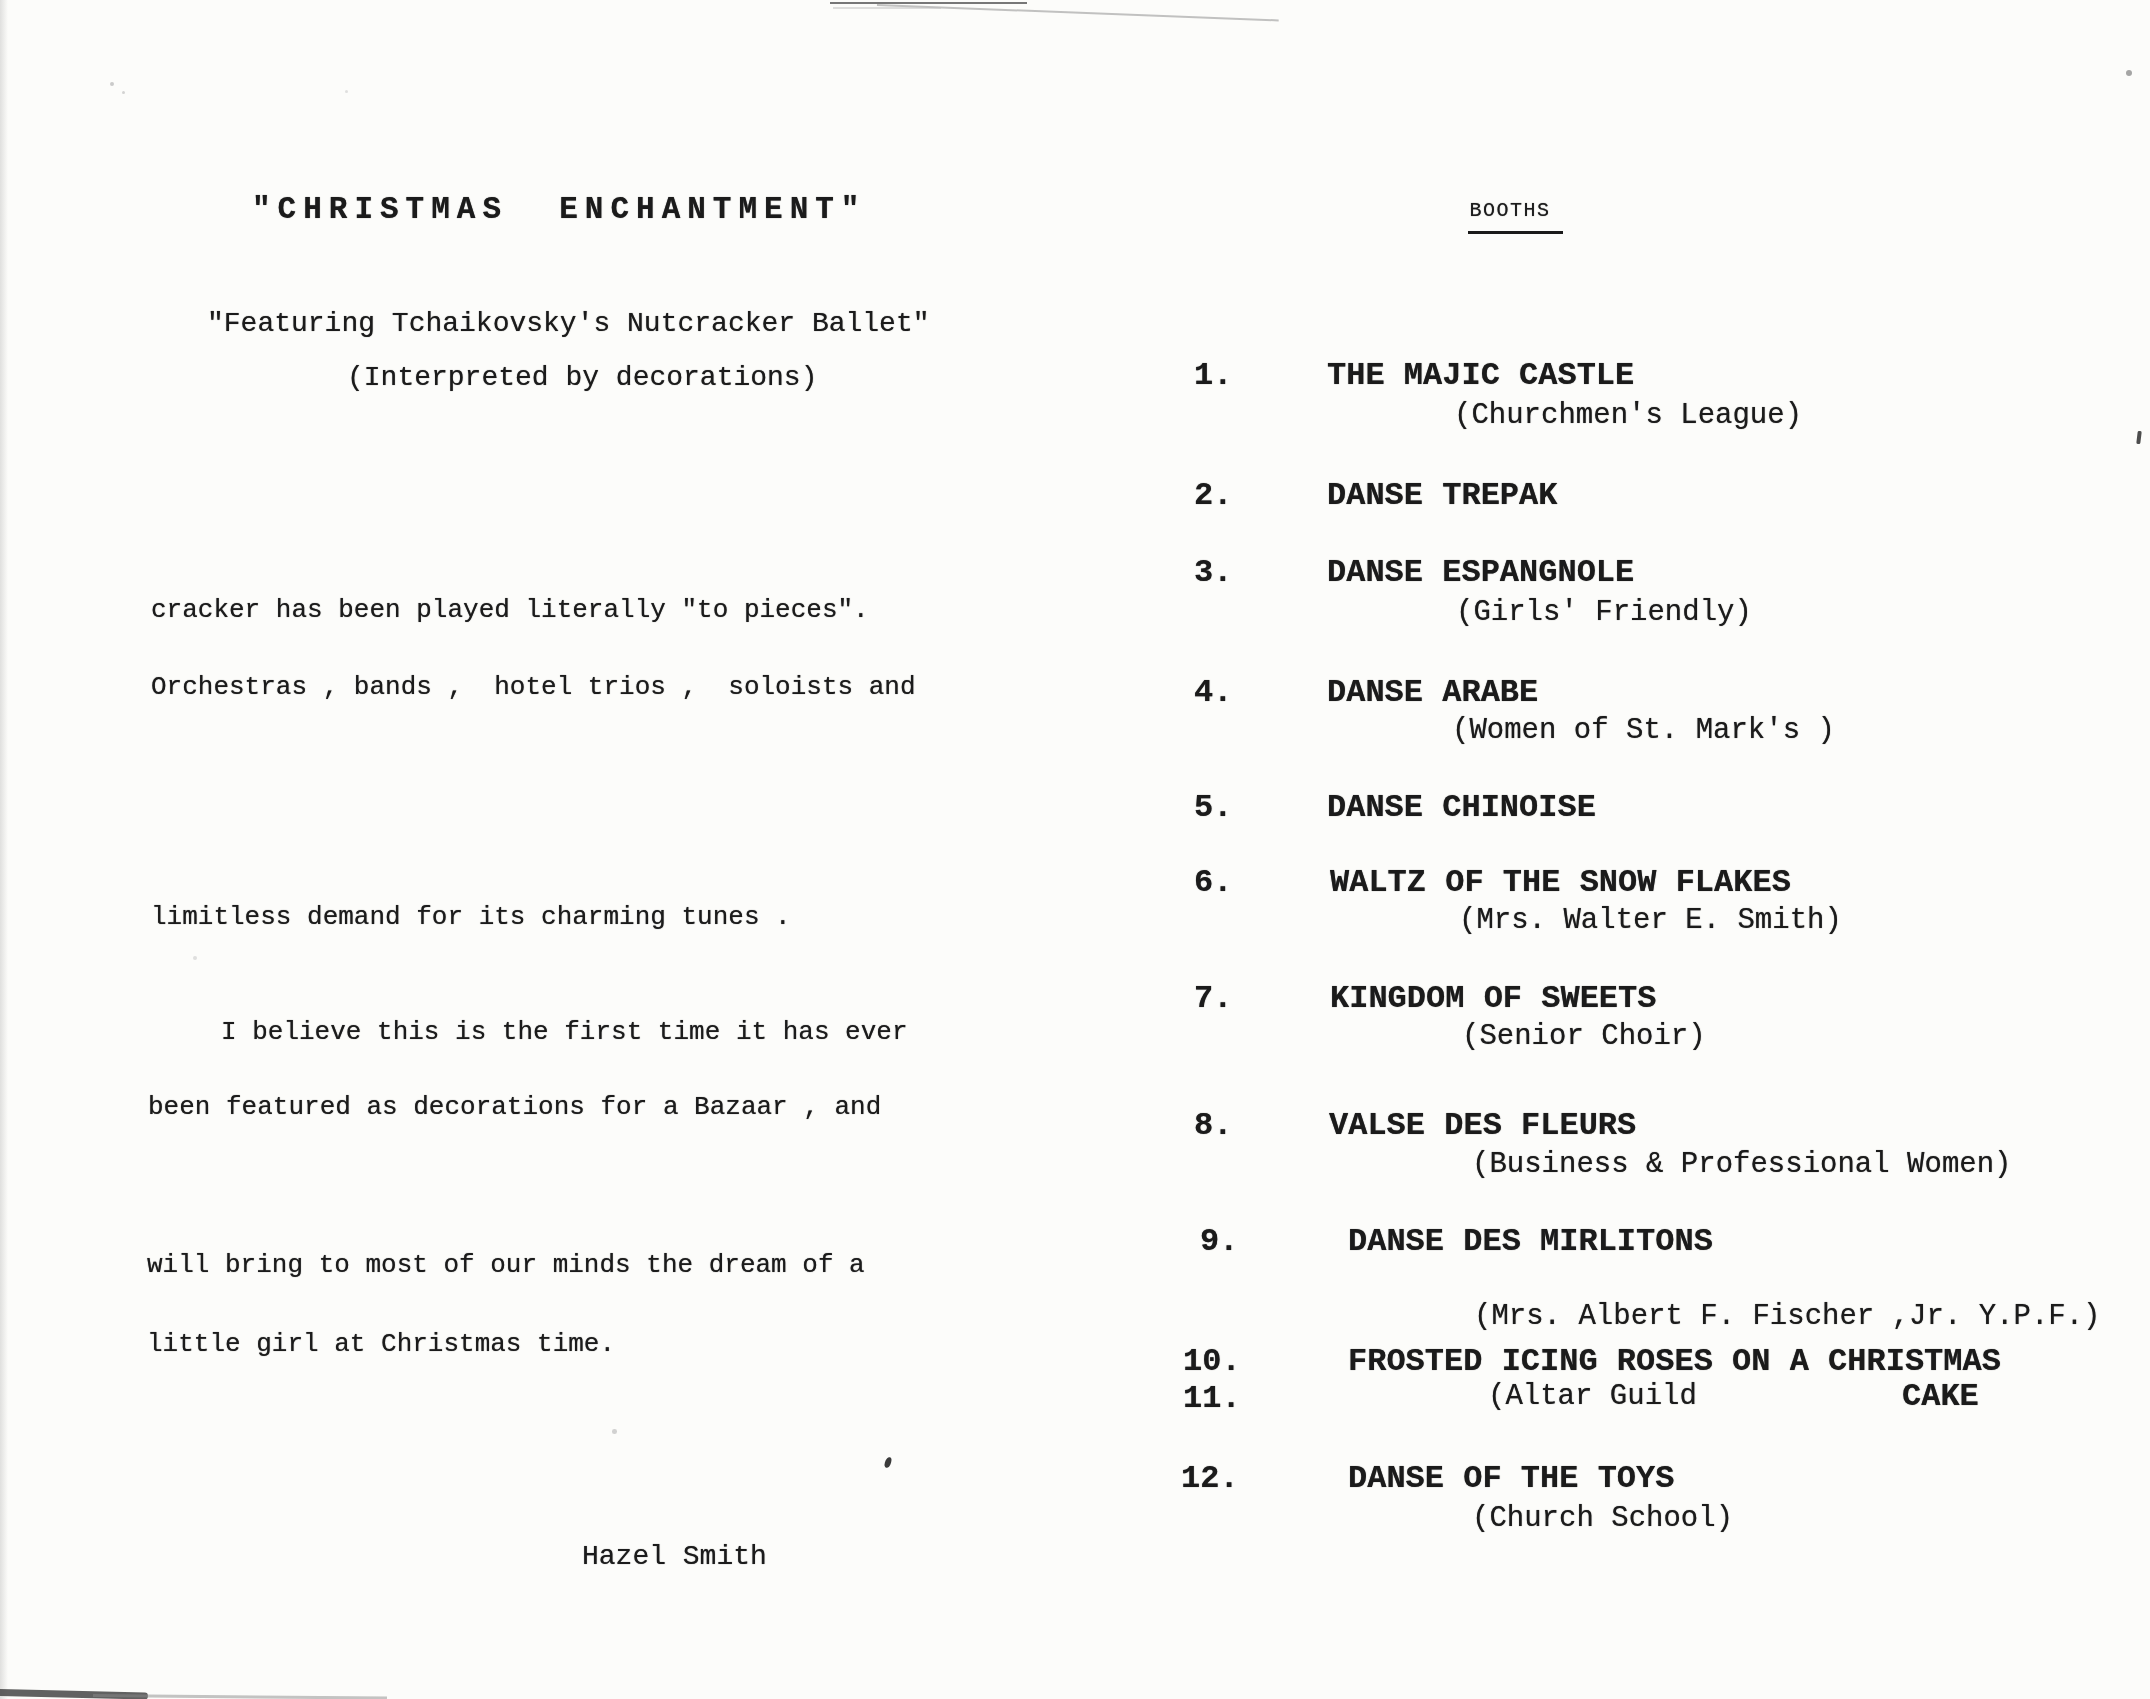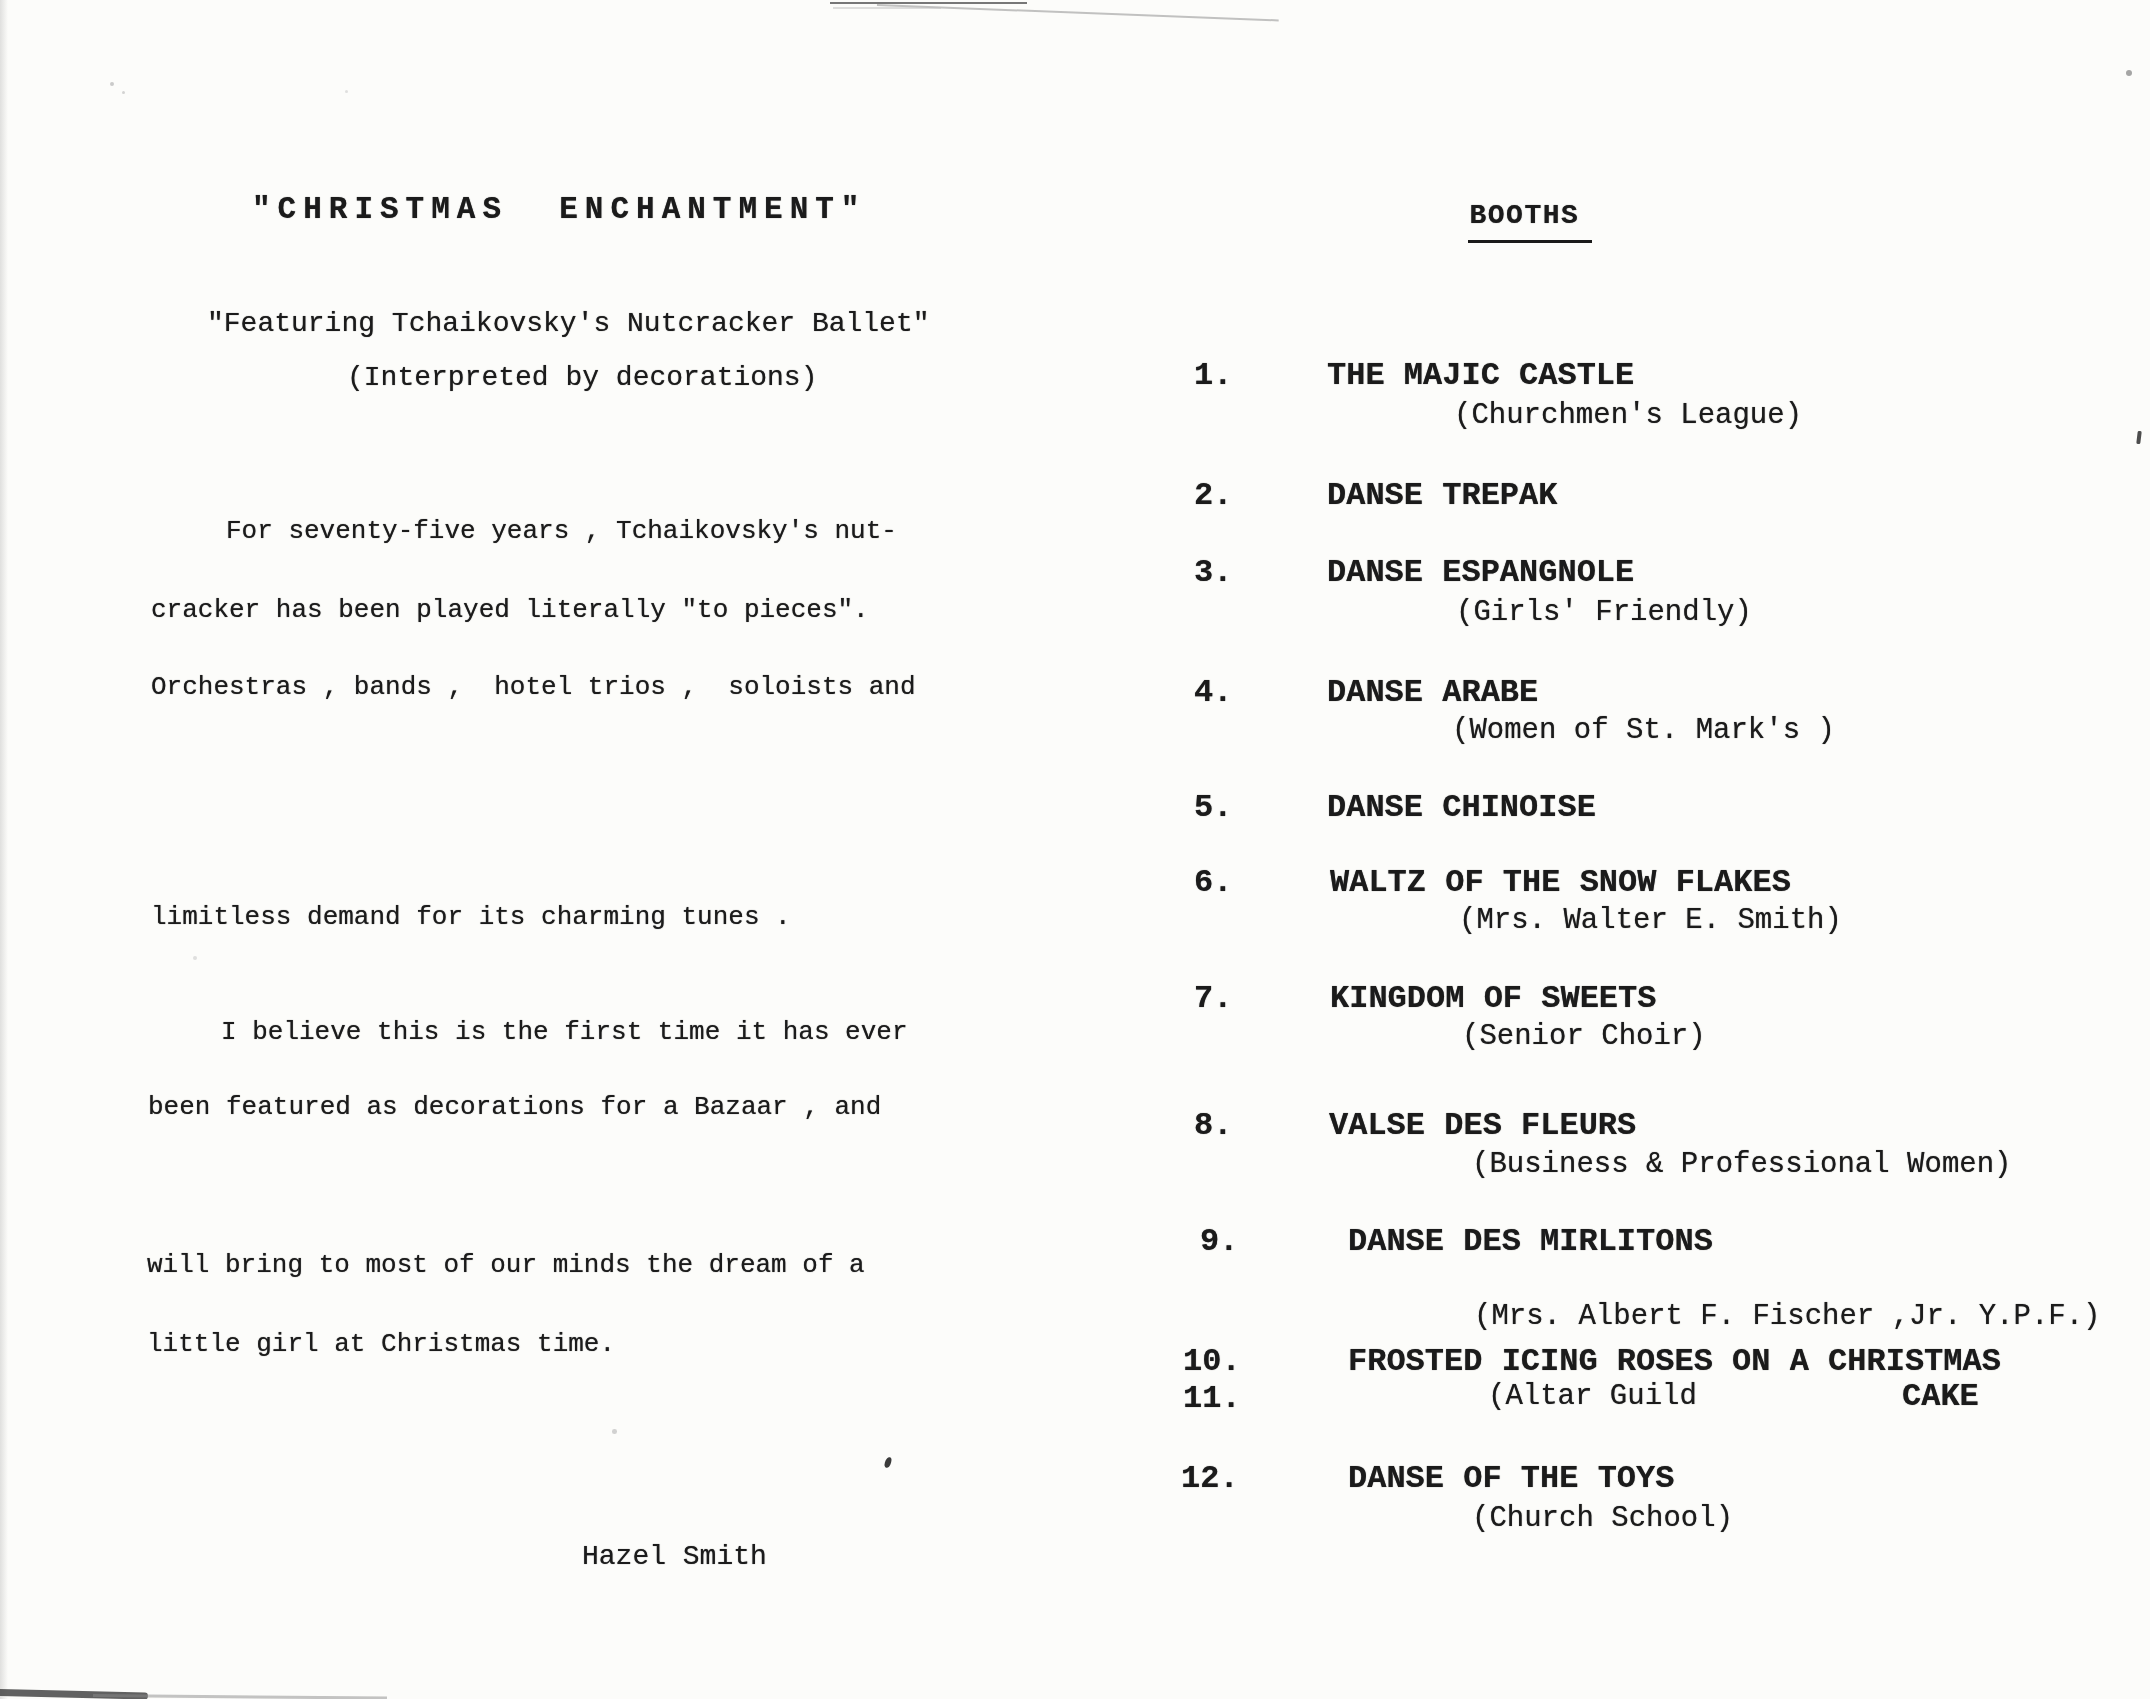--- a/index.html
+++ b/index.html
@@ -31,22 +31,22 @@
     font-size: 28px;
   }
   .body-text {
     font-size: 26px;
   }
   .signature {
     font-size: 28px;
     margin-top: 47px;
   }
   .heading {
-    font-size: 28px;
-    font-weight: bold;
+    font-size: 20px;
+    font-weight: normal;
     letter-spacing: 1.5px;
     border-bottom: 3.9px solid #1a1a1a;
     padding: 0 12.4px 7.7px 1.5px;
   }
   .caps {
     font-size: 32px;
     font-weight: bold;
   }
   .num {
     font-size: 32px;
@@ -76,21 +76,20 @@
 <body>
 
 <div class="page">
 
   <div class="line title" style="left:252px; top:191px">"CHRISTMAS  ENCHANTMENT"</div>
 
   <div class="line subtitle" style="left:207px; top:307px">"Featuring Tchaikovsky's Nutcracker Ballet"</div>
 
   <div class="line subtitle" style="left:347px; top:361px">(Interpreted by decorations)</div>
 
-  <div class="line body-text" style="left:226px; top:516px">For seventy-five years , Tchaikovsky's nut-</div>
   <div class="line body-text" style="left:151px; top:595px">cracker has been played literally "to pieces".</div>
   <div class="line body-text" style="left:151px; top:672px">Orchestras , bands ,  hotel trios ,  soloists and</div>
   <div class="line body-text" style="left:151px; top:902px">limitless demand for its charming tunes .</div>
 
   <div class="line body-text" style="left:221px; top:1017px">I believe this is the first time it has ever</div>
   <div class="line body-text" style="left:148px; top:1092px">been featured as decorations for a Bazaar , and</div>
   <div class="line body-text" style="left:147px; top:1250px">will bring to most of our minds the dream of a</div>
   <div class="line body-text" style="left:147px; top:1329px">little girl at Christmas time.</div>
 
   <div class="line signature" style="left:582px; top:1493px">Hazel Smith</div>

